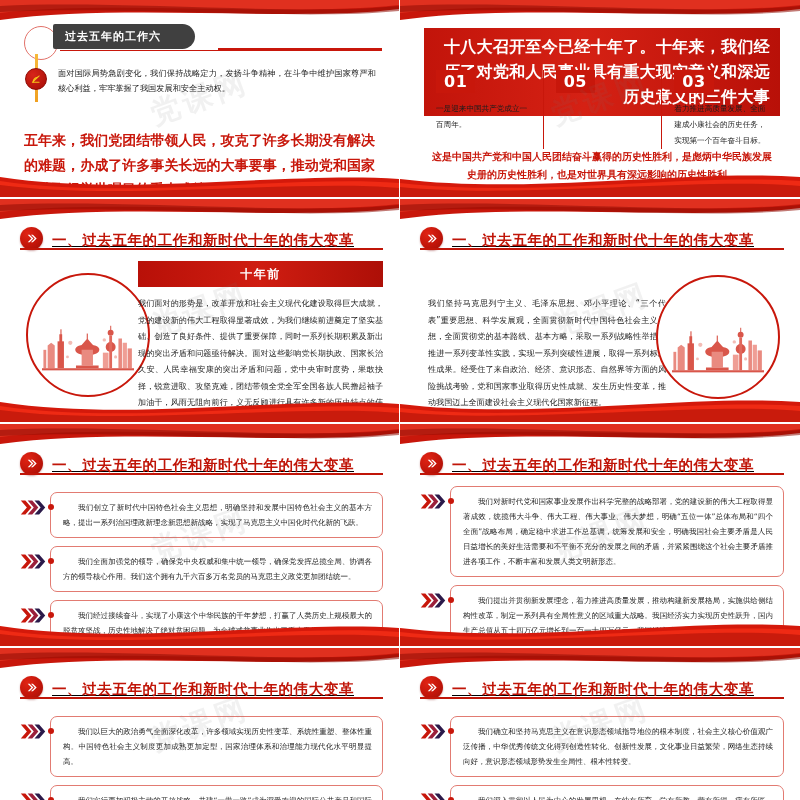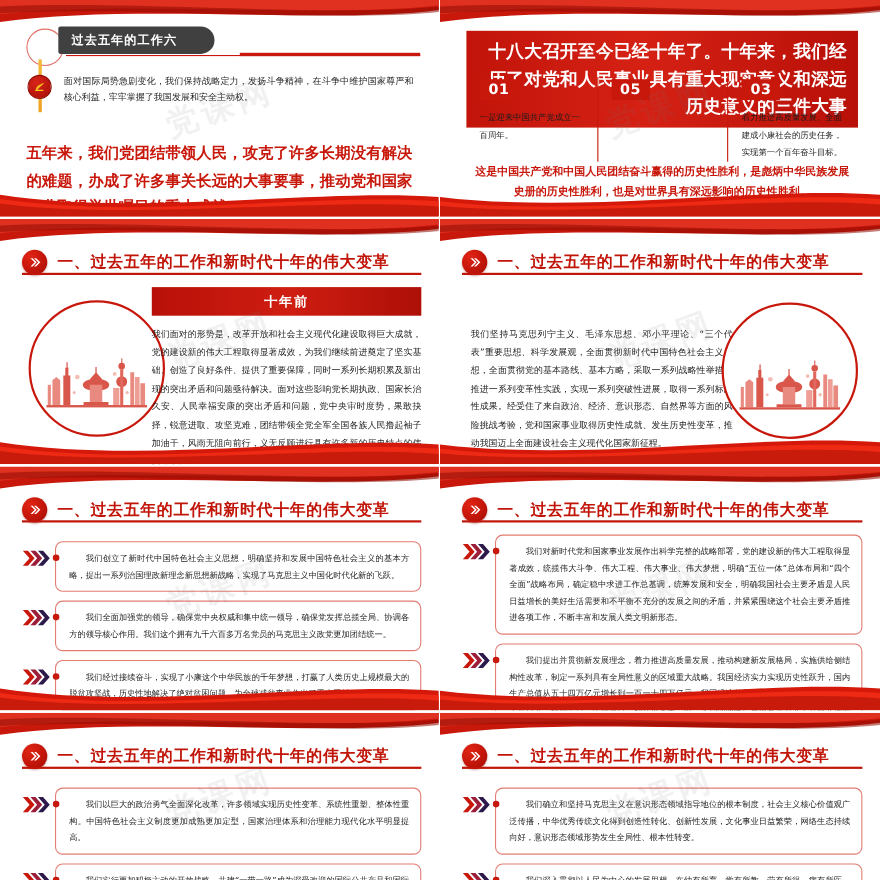--- a/index.html
+++ b/index.html
@@ -31,22 +31,23 @@
   }
   .ribbon-bottom {
     position:absolute; left:0; bottom:0; width:100%; height:34px;
     overflow:hidden; pointer-events:none;
   }
   .ribbon-top svg, .ribbon-bottom svg { display:block; width:100%; height:100%; }
 
   
   .sec-head {
     position:absolute; left:0; right:0;
-    display:flex; align-items:center; gap:9px;
+    display:flex; align-items:flex-end; gap:9px;
     padding:0 20px;
+    text-decoration:underline;
   }
   .chev-badge {
     width:23px; height:23px; border-radius:50%;
     background:radial-gradient(circle at 32% 28%, #e02414 0%, #c2150a 55%, #9e0f06 100%);
     display:flex; align-items:center; justify-content:center;
     flex:0 0 auto;
     box-shadow:0 1px 2px rgba(120,0,0,.35);
   }
   .chev-badge svg { display:block; }
   .sec-title {
@@ -110,21 +111,21 @@
     text-align:right; padding:7px 10px; letter-spacing:.3px;
   }
   .s2-cols {
     position:absolute; left:24px; right:20px; top:70px;
     display:grid; grid-template-columns:1fr 1fr 1fr;
   }
   .s2-col { padding:0 12px; position:relative; }
   .s2-col + .s2-col { border-left:1.2px solid #c8170b; }
   .s2-num {
     display:inline-block; background:#c8170b; color:#fff;
-    font-size:13px; font-weight:bold; letter-spacing:.5px;
+    font-size:16px; font-weight:bold; letter-spacing:.5px;
     padding:2px 8px; margin-bottom:8px;
   }
   .s2-txt { font-size:7.6px; line-height:2.1; color:#1d1d1d; }
   .s2-foot {
     position:absolute; left:30px; right:26px; top:148px;
     font-size:10px; font-weight:bold; line-height:1.75;
     color:#c8170b; text-align:center;
   }
 
   

